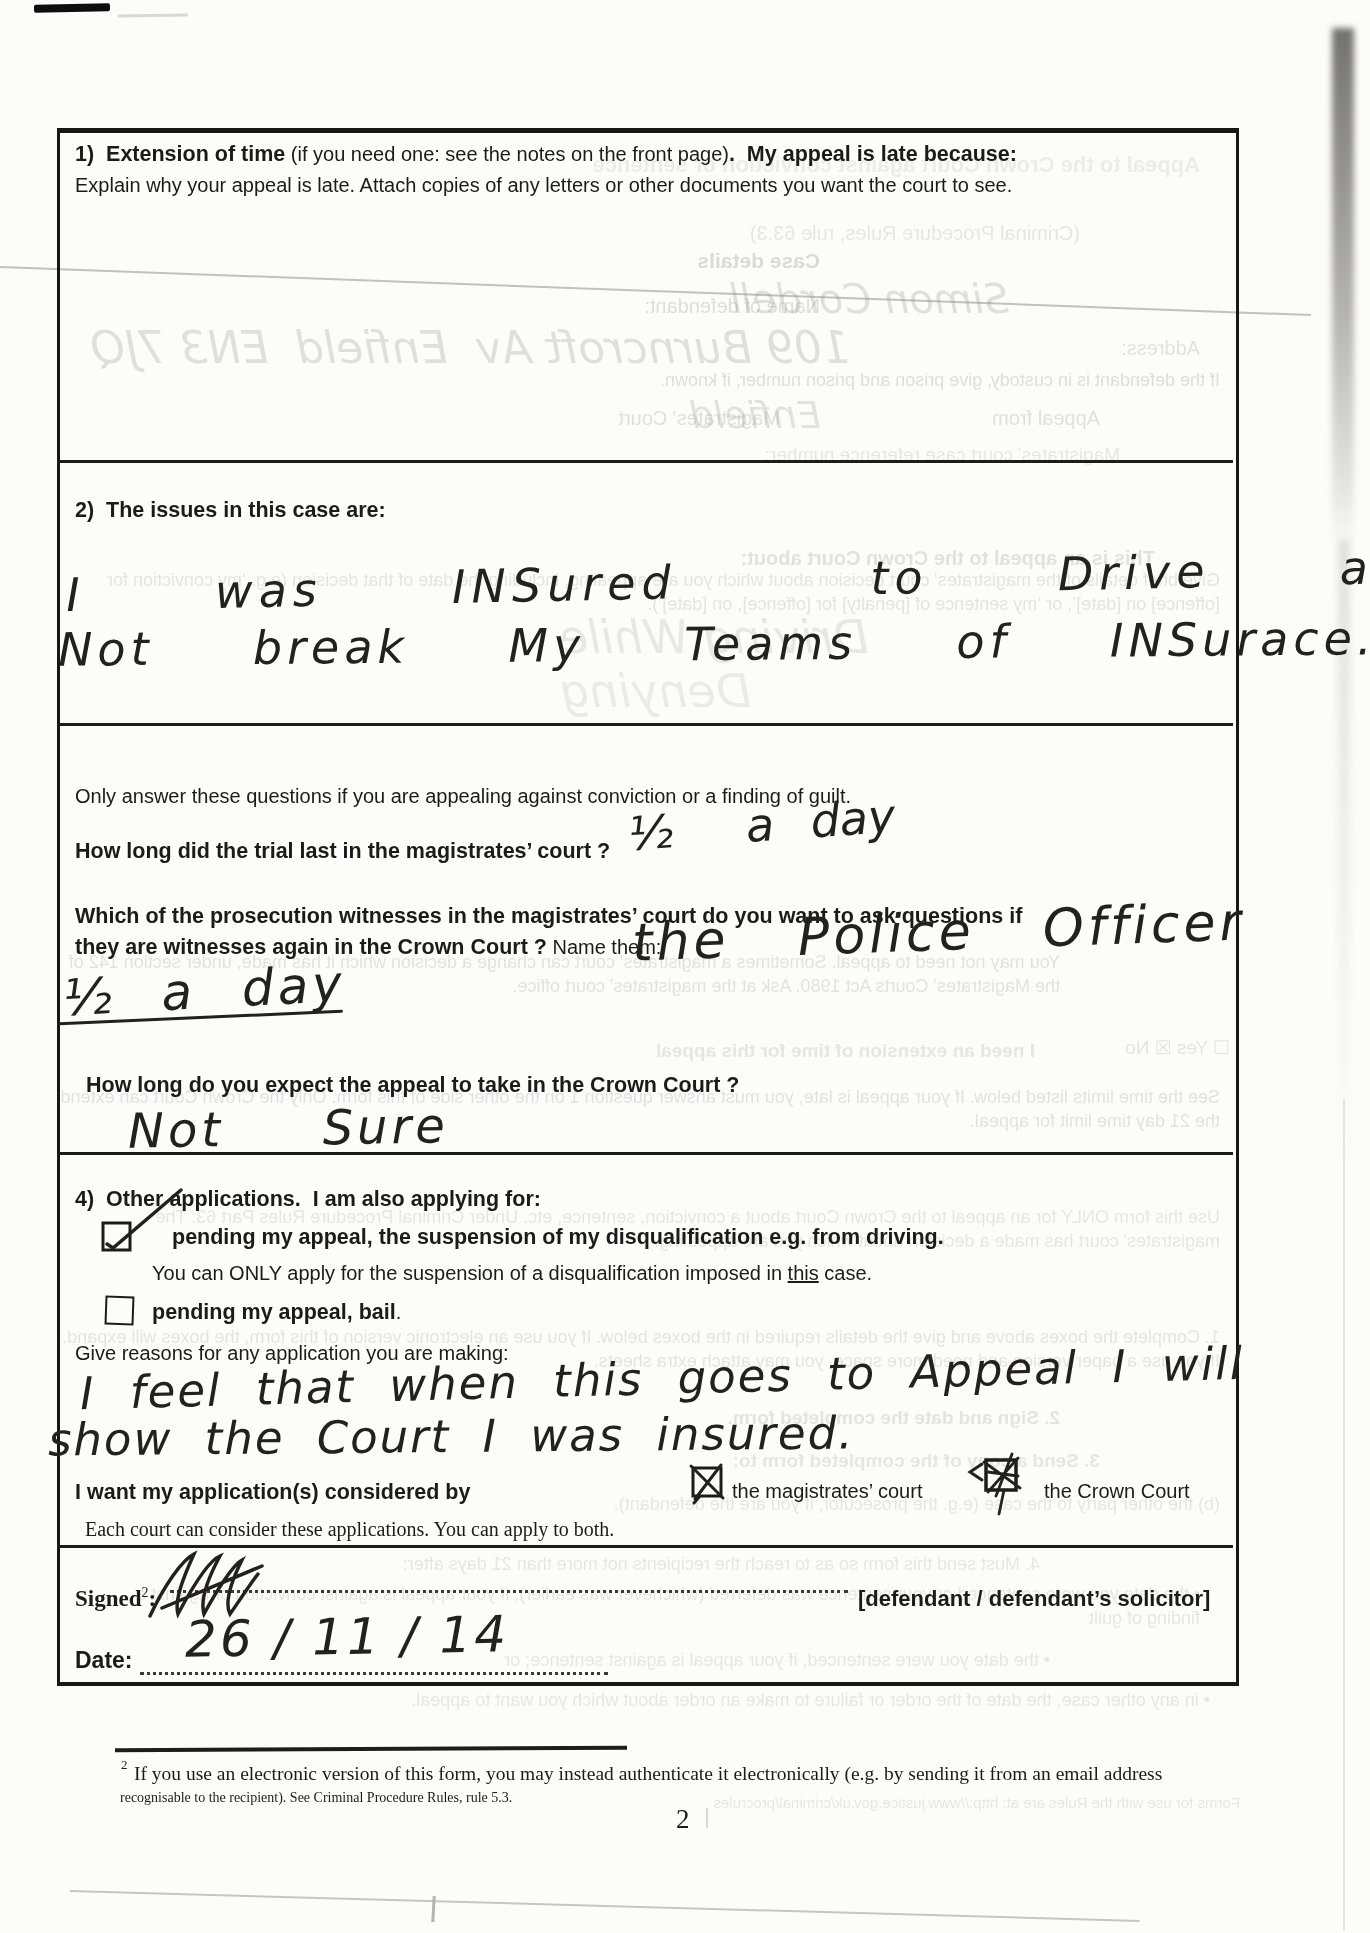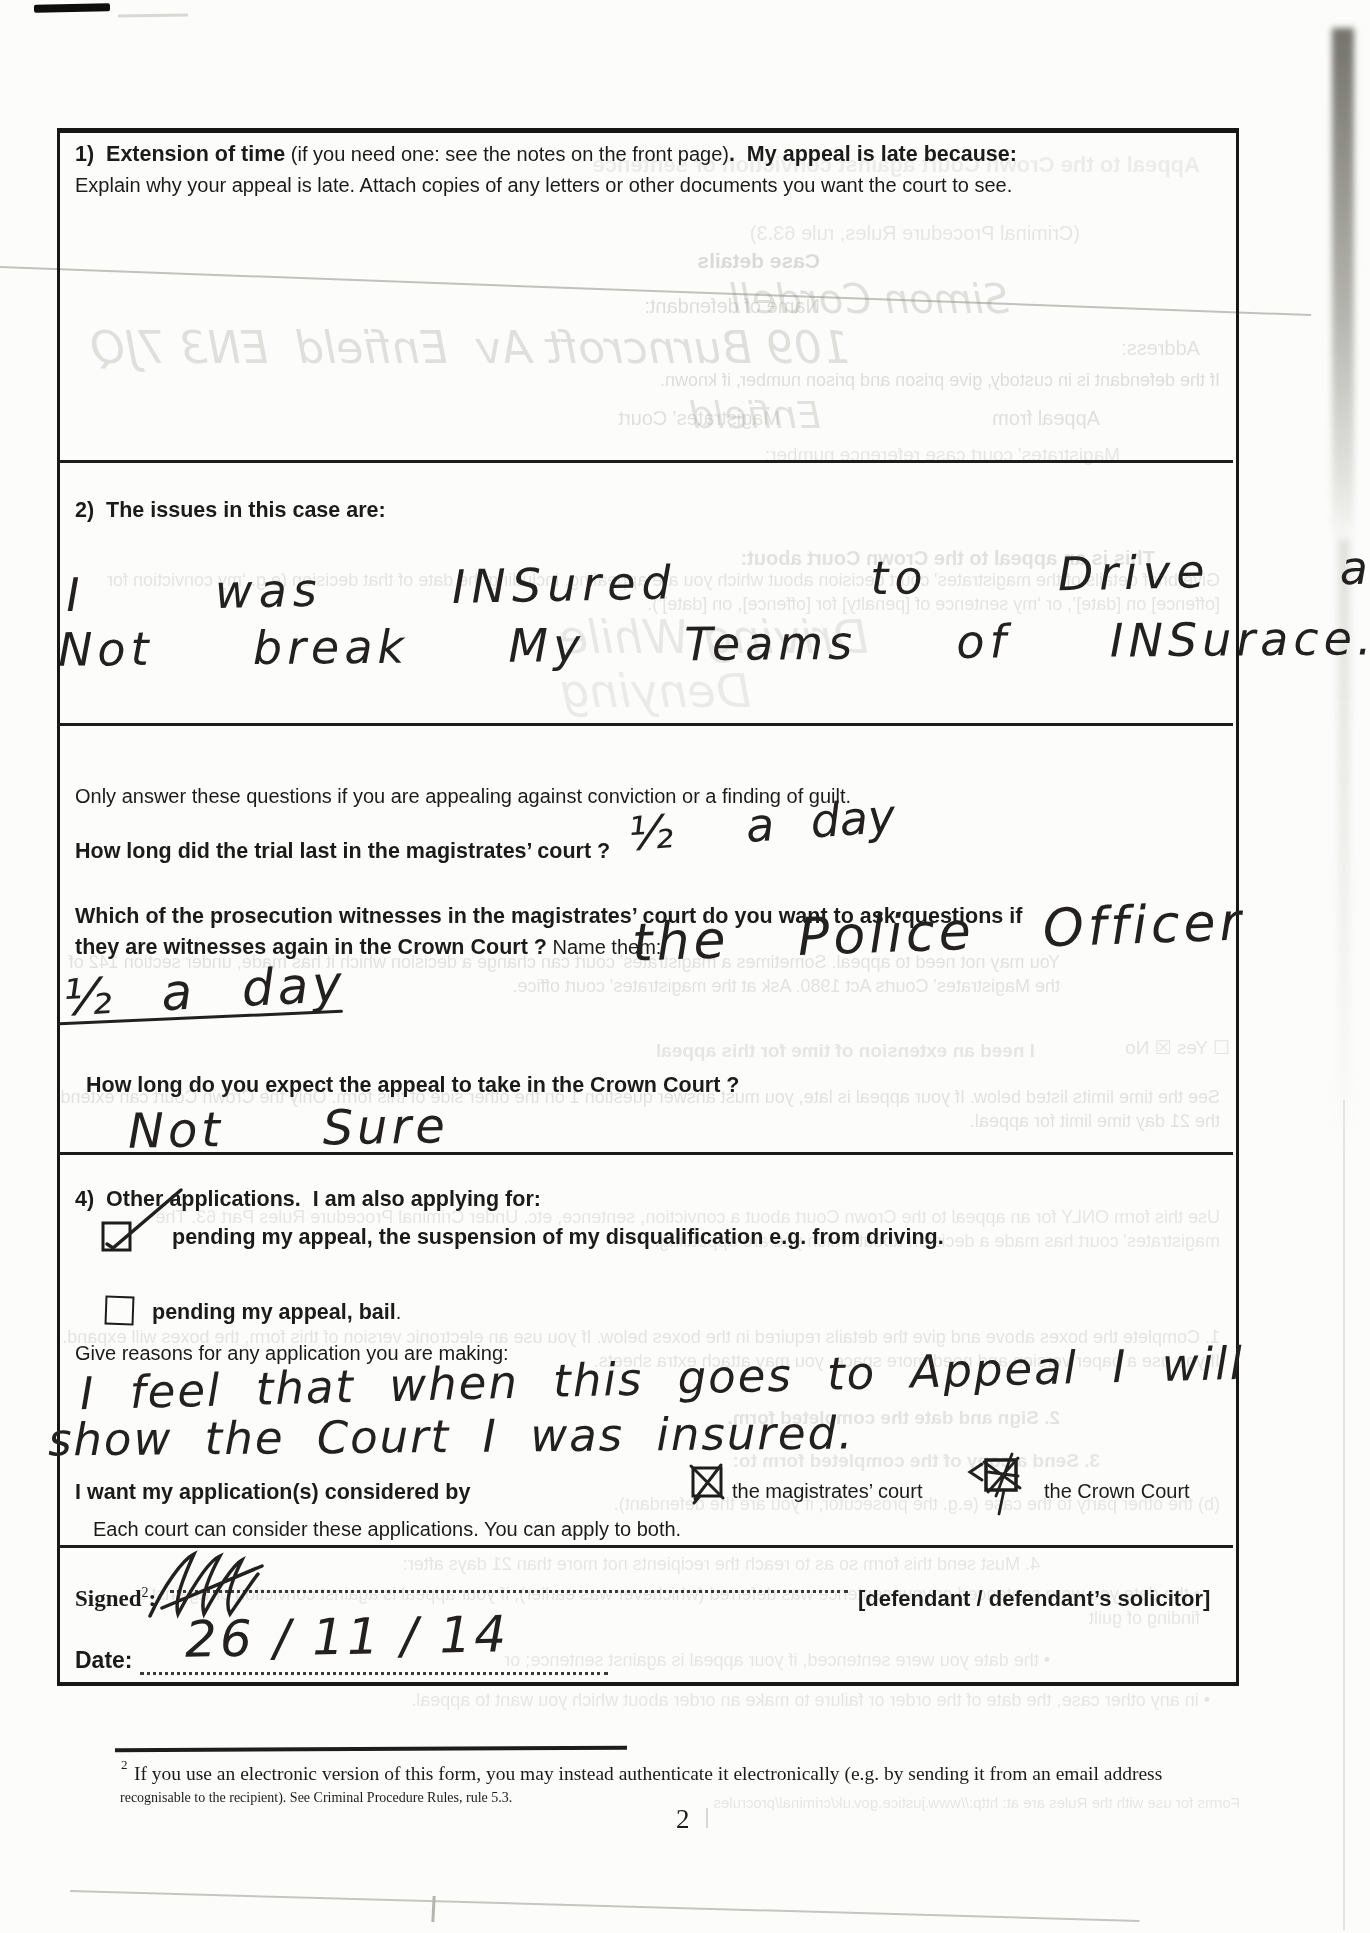--- a/index.html
+++ b/index.html
@@ -103,41 +103,42 @@
     <div class="t h" style="left:75px;top:1072px;margin-left:11px;">How long do you expect the appeal to take in the Crown Court ?</div>
     <div class="hw" style="left:128px;top:1100px;font-size:48px;letter-spacing:4px;word-spacing:30px;transform:rotate(-1deg);">Not  Sure</div>
 
     <div class="t h" style="left:75px;top:1186px;">4)  Other applications.  I am also applying for:</div>
 
     <svg class="artifact" style="left:95px;top:1182px;" width="100" height="78" viewBox="0 0 100 78">
       <rect x="8" y="41" width="27" height="27" fill="none" stroke="#1c1c1a" stroke-width="3"></rect>
       <path d="M12 62 L18 66 L86 8" fill="none" stroke="#22211f" stroke-width="3.5" stroke-linecap="round"></path>
     </svg>
     <div class="t h" style="left:152px;top:1224px;margin-left:20px;">pending my appeal, the suspension of my disqualification e.g. from driving.</div>
+    <div class="t" style="left:152px;top:1261px;"><span>You can ONLY apply for the suspension of a disqualification imposed in </span><span style="text-decoration:underline;">this</span><span> case.</span></div>
 
     <div class="cbox" style="left:105px;top:1296px;width:25px;height:25px;transform:rotate(2deg);"></div>
     <div class="t" style="left:152px;top:1299px;"><span class="h">pending my appeal, bail</span><span>.</span></div>
 
     <div class="t" style="left:75px;top:1341px;">Give reasons for any application you are making:</div>
     <div class="hw" style="left:80px;top:1352px;font-size:45px;letter-spacing:2px;word-spacing:18px;transform:rotate(-1.5deg);">I feel that when this goes to Appeal I will</div>
     <div class="hw" style="left:48px;top:1410px;font-size:45px;letter-spacing:2px;word-spacing:16px;transform:rotate(-0.5deg);">show the Court I was insured.</div>
 
     <div class="t h" style="left:75px;top:1479px;">I want my application(s) considered by</div>
     <svg class="artifact" style="left:688px;top:1463px;" width="40" height="44" viewBox="0 0 40 44">
       <rect x="5" y="5" width="28" height="28" fill="none" stroke="#1c1c1a" stroke-width="3"></rect>
       <path d="M3 3 L35 35 M33 2 L7 36 M6 40 L12 33" fill="none" stroke="#22211f" stroke-width="3" stroke-linecap="round"></path>
     </svg>
     <div class="t" style="left:732px;top:1479px;">the magistrates’ court</div>
     <svg class="artifact" style="left:968px;top:1452px;" width="70" height="66" viewBox="0 0 70 66">
       <path d="M14 12 L2 20 L14 28" fill="none" stroke="#22211f" stroke-width="3" stroke-linecap="round"></path>
       <rect x="18" y="8" width="30" height="30" fill="none" stroke="#1c1c1a" stroke-width="3.5"></rect>
       <path d="M16 10 L52 36 M50 6 L20 40 M44 2 L28 44 M36 38 L31 62 M20 20 L50 24" fill="none" stroke="#22211f" stroke-width="2.8" stroke-linecap="round"></path>
     </svg>
     <div class="t" style="left:1044px;top:1479px;">the Crown Court</div>
-    <div class="t" style="left:93px;top:1517px;">Each court can consider these applications. You can apply to both.</div>
+    <div class="t" style="left:85px;top:1517px;font-family:Liberation Serif, serif;">Each court can consider these applications. You can apply to both.</div>
 
     <div class="t" style="left:75px;top:1584px;font-size:23px;font-family:Liberation Serif, serif;"><span class="b">Signed</span><sup style="font-size:14px;">2</sup><span class="b">:</span></div>
     <div class="dots" style="left:170px;top:1590px;width:678px;"></div>
     <svg class="artifact" style="left:142px;top:1548px;" width="180" height="80" viewBox="0 0 180 80">
       <path d="M8 68 C22 38 40 12 52 6 C42 28 32 52 36 66 C52 36 68 12 78 8 C66 30 58 52 62 66 C76 40 92 16 100 12 C90 32 82 54 88 66 C98 52 108 36 116 26 M20 60 L120 18" fill="none" stroke="#22211f" stroke-width="3.5" stroke-linecap="round"></path>
     </svg>
     <div class="t h" style="left:858px;top:1585px;font-size:22px;">[defendant / defendant’s solicitor]</div>
 
     <div class="t b" style="left:75px;top:1646px;font-size:23px;">Date:</div>
     <div class="dots" style="left:140px;top:1672px;width:468px;"></div>

